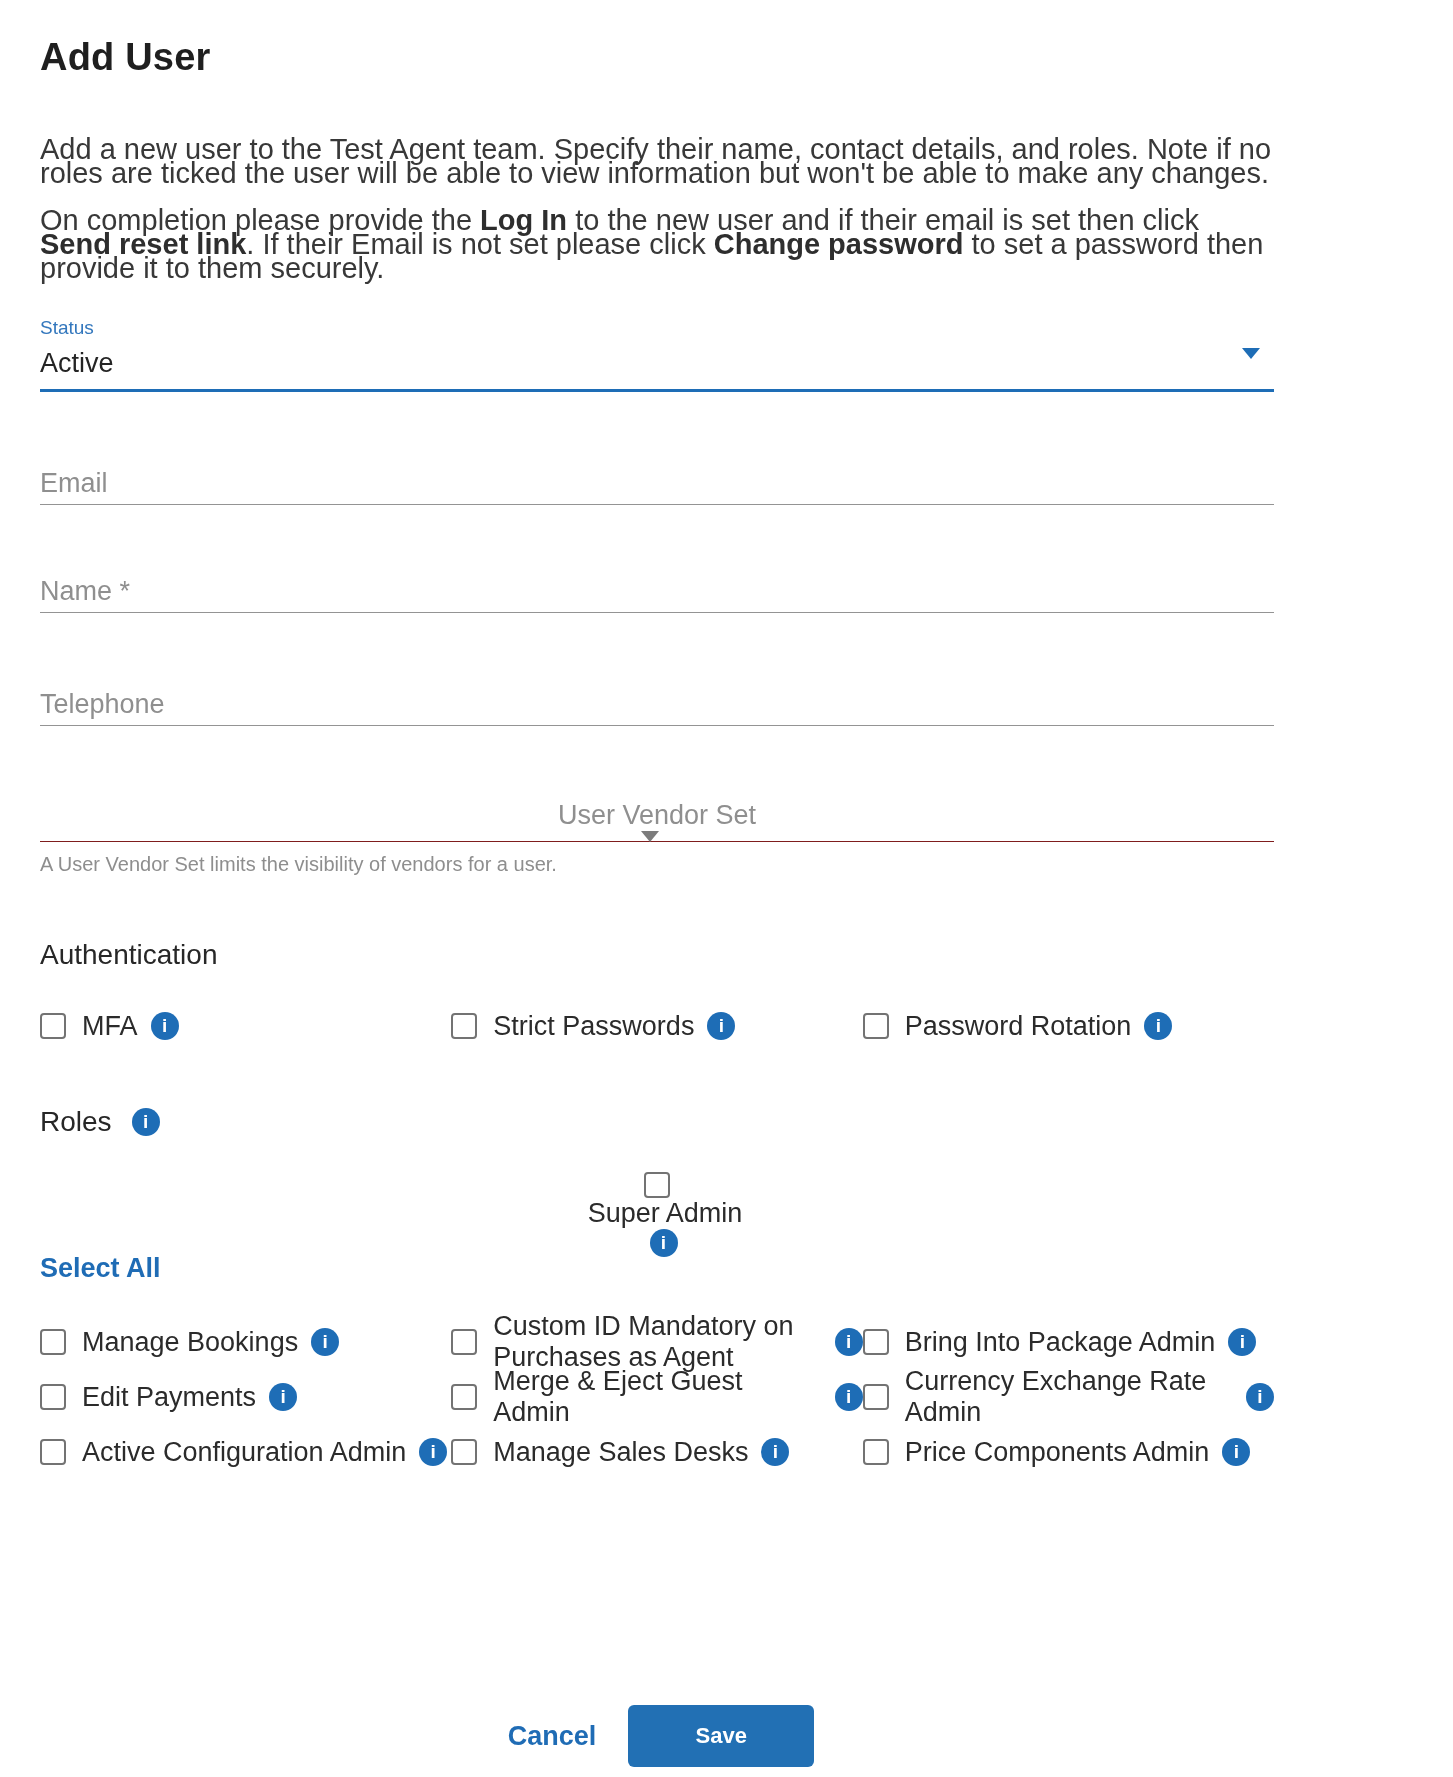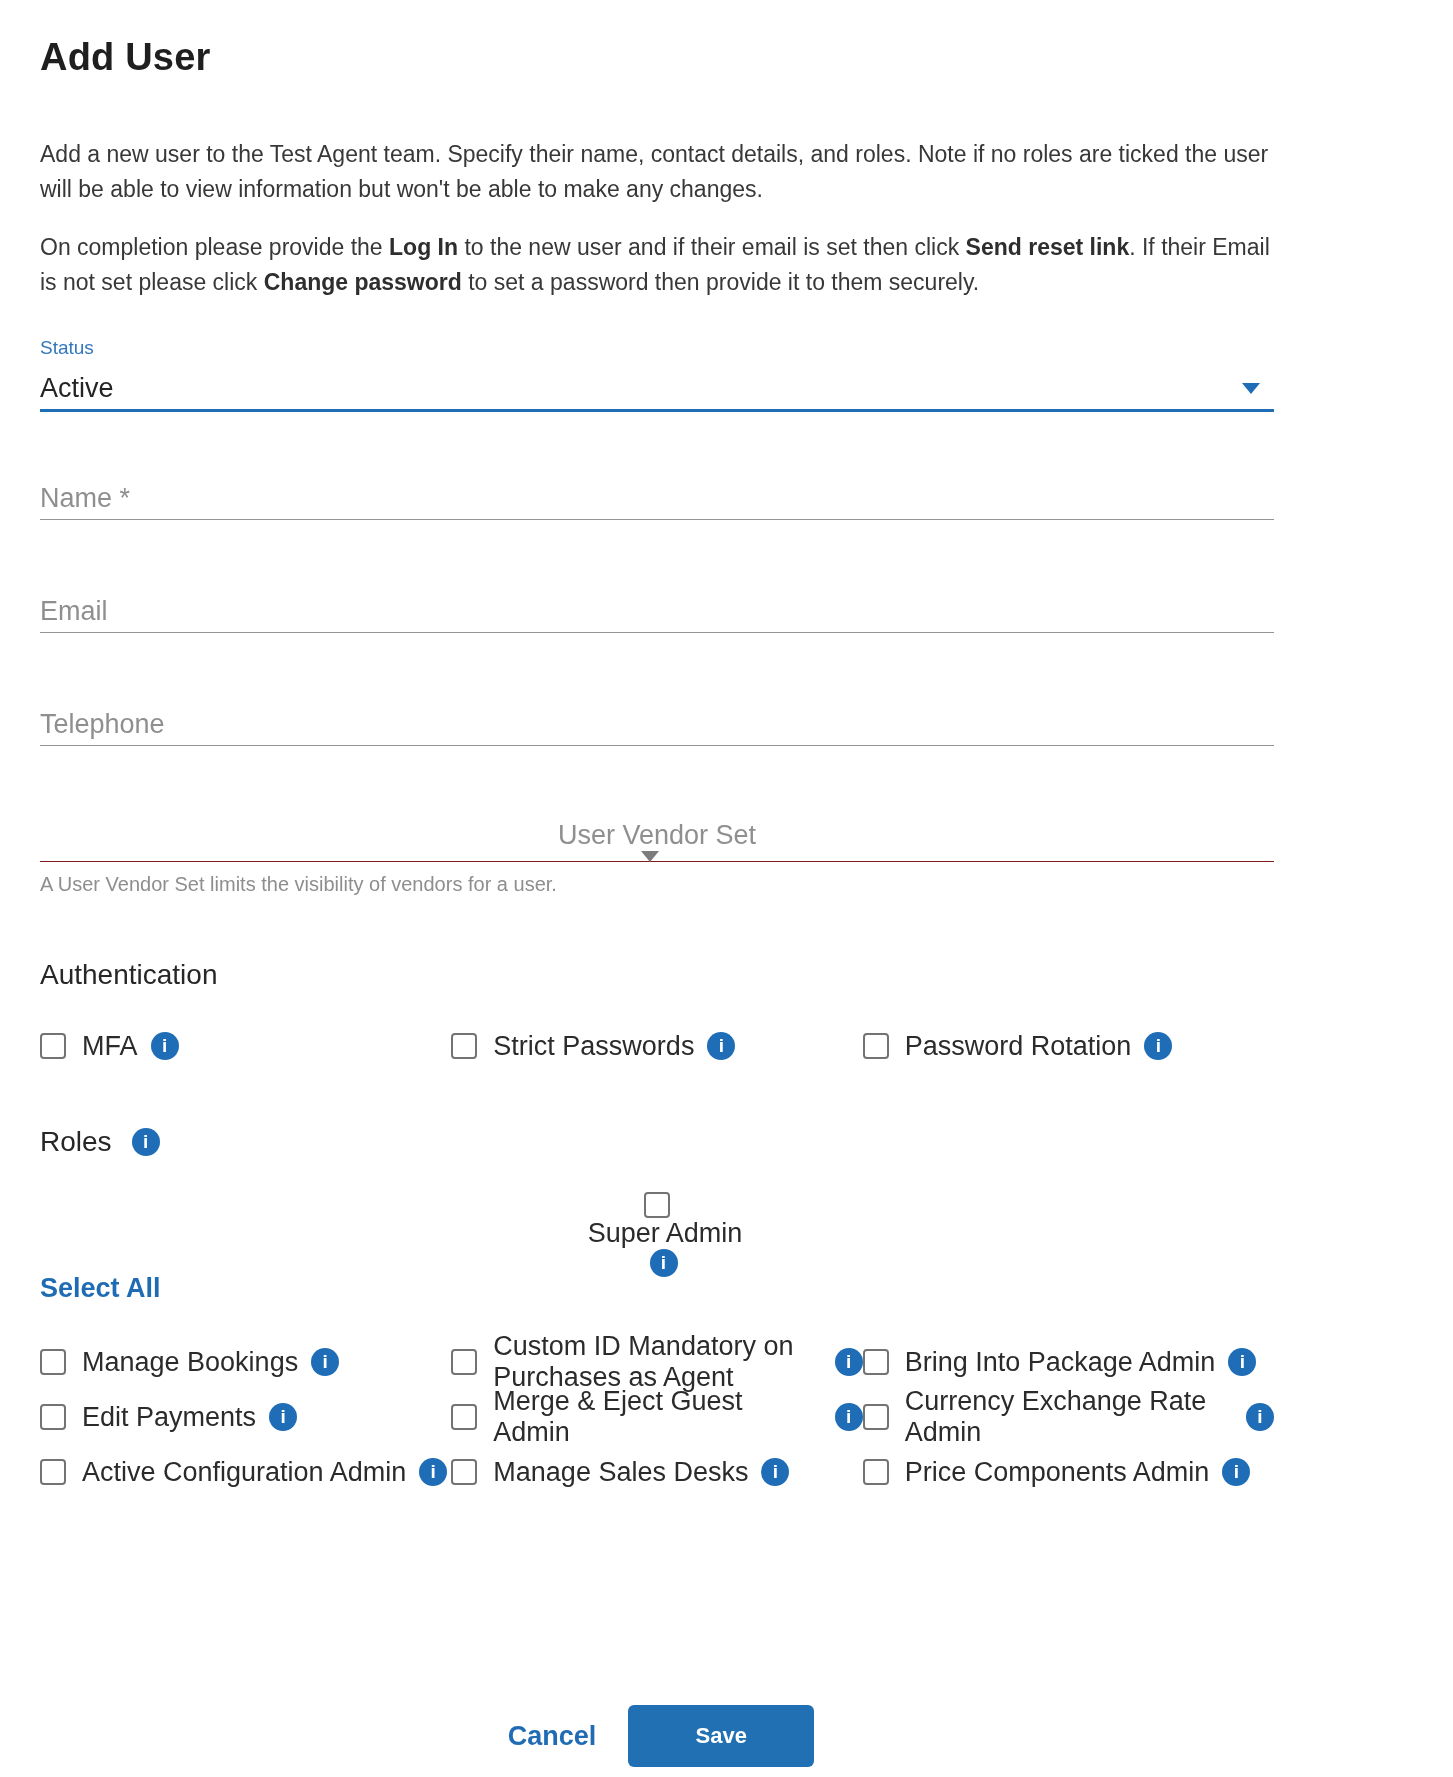--- a/index.html
+++ b/index.html
@@ -7,30 +7,30 @@
   body { font-family: "Liberation Sans", sans-serif; color: #2b2b2b; overflow: hidden; }
 
   .page {
     width: 1297px; height: 1777px;
     padding: 36px 23px 10px 40px;
     display: flex; flex-direction: column;
   }
 
   h1.title { font-size: 38px; font-weight: 700; color: #1f1f1f; letter-spacing: 0.2px; margin-bottom: 58px; }
 
-  p.desc { font-size: 23px; line-height: 35px; color: #383838; }
+  p.desc { font-size: 29px; line-height: 24px; color: #383838; }
   p.desc.first { margin-bottom: 23px; }
   p.desc.second { margin-bottom: 36px; }
   p.desc b { font-weight: 700; color: #2e2e2e; }
 
   
   .status-label { font-size: 19px; color: #3377bd; line-height: 24px; }
   .status-row {
     margin-top: 8px;
-    display: flex; align-items: center; justify-content: space-between;
+    display: flex; align-items: flex-start; justify-content: space-between;
     height: 44px;
     border-bottom: 3px solid #1e6db6;
     cursor: pointer;
     gap: 30px;
   }
   .status-value { font-size: 27px; color: #242424; }
   .caret { width: 0; height: 0; border-left: 9px solid transparent; border-right: 9px solid transparent; }
   .caret-blue { border-top: 11px solid #1e6db6; margin-right: 14px; }
   .caret-gray { border-top: 11px solid #7c7c7c; margin-right: 14px; }
 
@@ -118,26 +118,26 @@
   <p class="desc second"><span>On completion please provide the </span><b>Log In</b><span> to the new user and if their email is set then click </span><b>Send reset link</b><span>. If their Email is not set please click </span><b>Change password</b><span> to set a password then provide it to them securely.</span></p>
 
   <div class="status-field">
     <div class="status-label">Status</div>
     <div class="status-row">
       <span class="status-value">Active</span>
       <span class="caret caret-blue"></span>
     </div>
   </div>
 
+  <div class="text-field">
+    <input type="text" placeholder="Email" style="">
+  </div>
+
   <div class="text-field first">
     <input type="text" placeholder="Name *" style="">
-  </div>
-
-  <div class="text-field">
-    <input type="text" placeholder="Email" style="">
   </div>
 
   <div class="text-field">
     <input type="text" placeholder="Telephone" style="">
   </div>
 
   <div class="select-field">
     <div class="select-inner">
       <span class="select-placeholder">User Vendor Set</span>
       <span class="caret caret-gray"></span>

